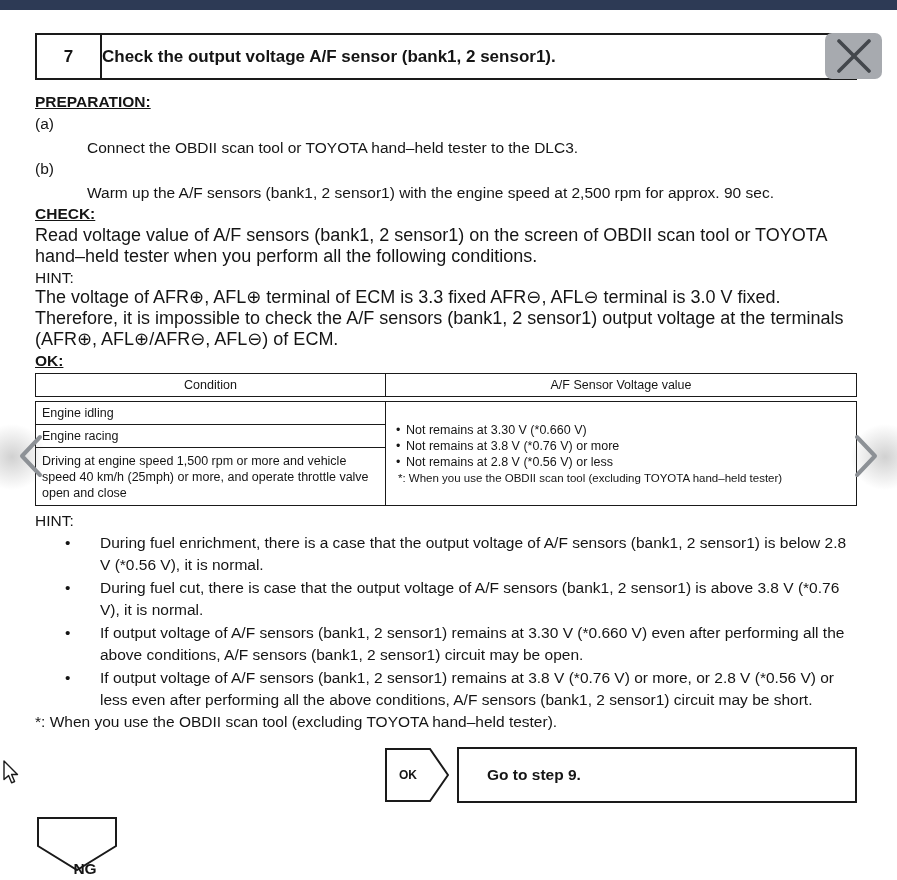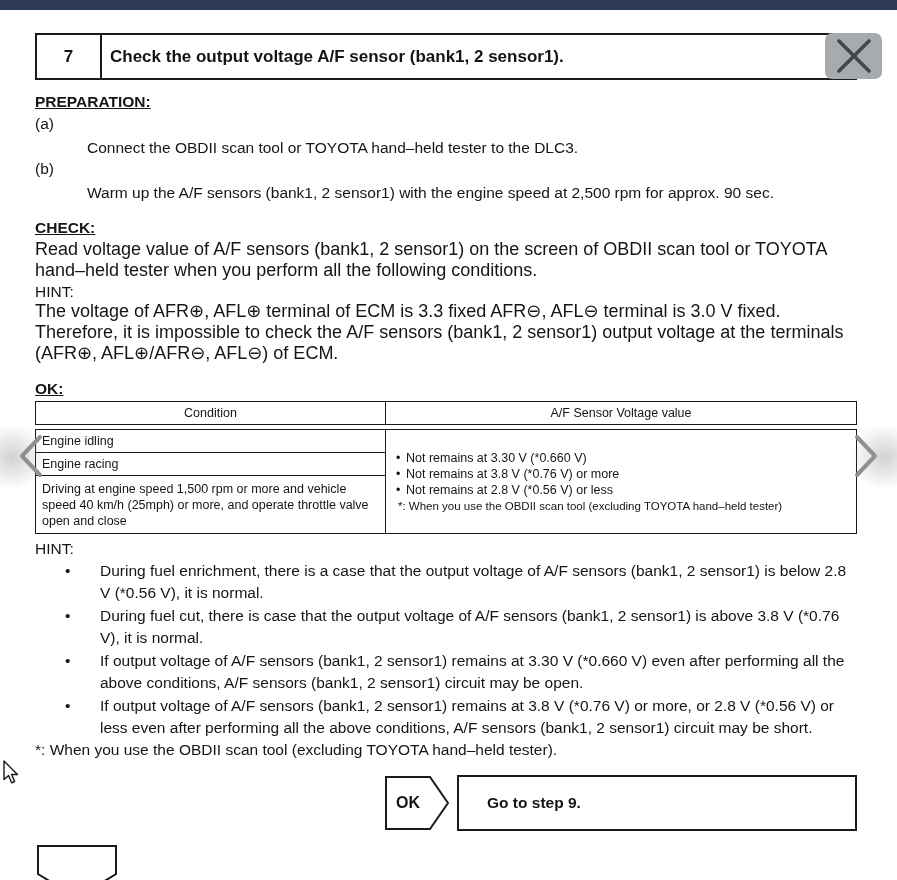--- a/index.html
+++ b/index.html
@@ -17,24 +17,24 @@
     display:flex; align-items:center; justify-content:center; z-index:20;
   }
 
   .content { position:absolute; top:33px; left:35px; width:822px; }
 
   .step-header { display:flex; border:2px solid #1a1a1a; height:47px; background:#fff; }
   .step-num {
     width:65px; border-right:2px solid #1a1a1a; display:flex; align-items:center;
     justify-content:center; font-weight:bold; font-size:17px;
   }
-  .step-title { flex:1; display:flex; align-items:center; padding-left:8px; font-weight:bold; font-size:17px; }
+  .step-title { flex:1; display:flex; align-items:center; padding-left:0; font-weight:bold; font-size:17px; }
 
   .h-underline { font-weight:bold; font-size:15.5px; text-decoration:underline; margin-top:13px; margin-bottom:2px; }
-  .h-underline.tight { margin-top:16px; }
+  .h-underline.tight { margin-top:2px; }
   .h-plain { font-size:15.5px; margin-top:2px; }
   .body-text { font-size:18px; line-height:21px; }
   .lettered { display:flex; font-size:15.5px; line-height:21px; }
   .let-label { width:52px; flex:0 0 52px; }
   .let-text { flex:1;margin-top:24px; }
 
   
   .tbl { border-collapse:collapse; width:822px; table-layout:fixed; margin-top:3px; }
   .tbl th, .tbl td { border:1px solid #1a1a1a; font-size:12.5px; font-weight:normal; }
   .tbl th { height:23px; text-align:center; }
@@ -49,21 +49,21 @@
 
   ul.hint-list { list-style:none; margin-top:2px; }
   ul.hint-list li { position:relative; padding-left:65px; font-size:15.5px; line-height:21.5px; margin-bottom:2px; }
   ul.hint-list li::before { content:"\2022"; position:absolute; left:30px; }
   .footnote { font-size:15.5px; margin-top:3px; }
 
   .flow-row { display:flex; align-items:center; margin-top:16px; margin-left:350px; }
   .ok-shape { position:relative; width:64px; height:54px; flex:0 0 64px; }
   .ok-shape .shape-label {
     position:absolute; left:0; top:0; width:46px; height:54px; display:flex;
-    align-items:center; justify-content:center; font-weight:bold; font-size:16px;
+    align-items:center; justify-content:center; font-weight:bold; font-size:12px;
   }
   .goto-box {
     flex:1; border:2px solid #1a1a1a; height:56px; margin-left:8px;
     display:flex; align-items:center; padding-left:28px; font-weight:bold; font-size:15.5px; background:#fff;
   }
   .ng-shape { position:relative; width:80px; height:54px; margin-top:14px; margin-left:2px; }
   .ng-shape .shape-label {
     position:absolute; left:8px; top:5px; width:80px; height:26px; display:flex;
     align-items:center; justify-content:center; font-weight:bold; font-size:15.5px;margin-top:34px;
   }

